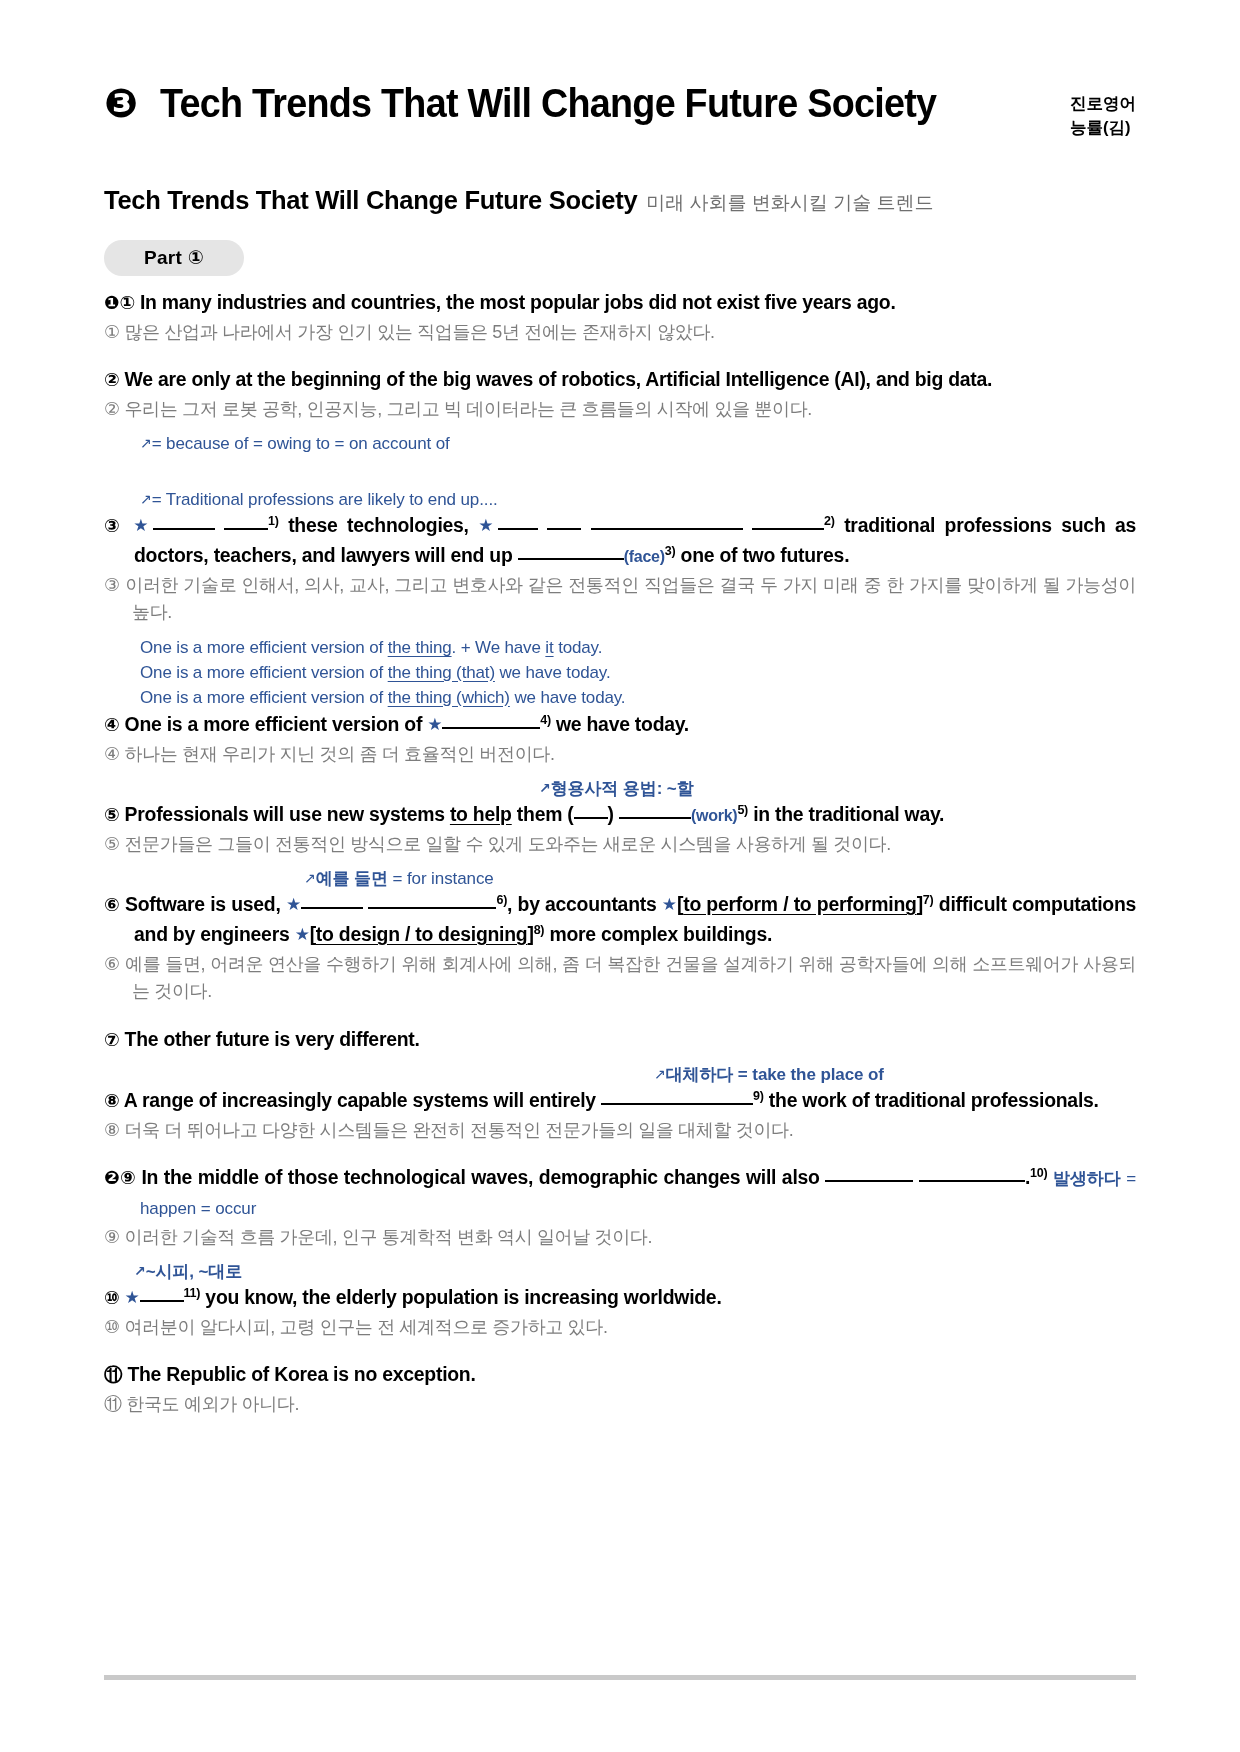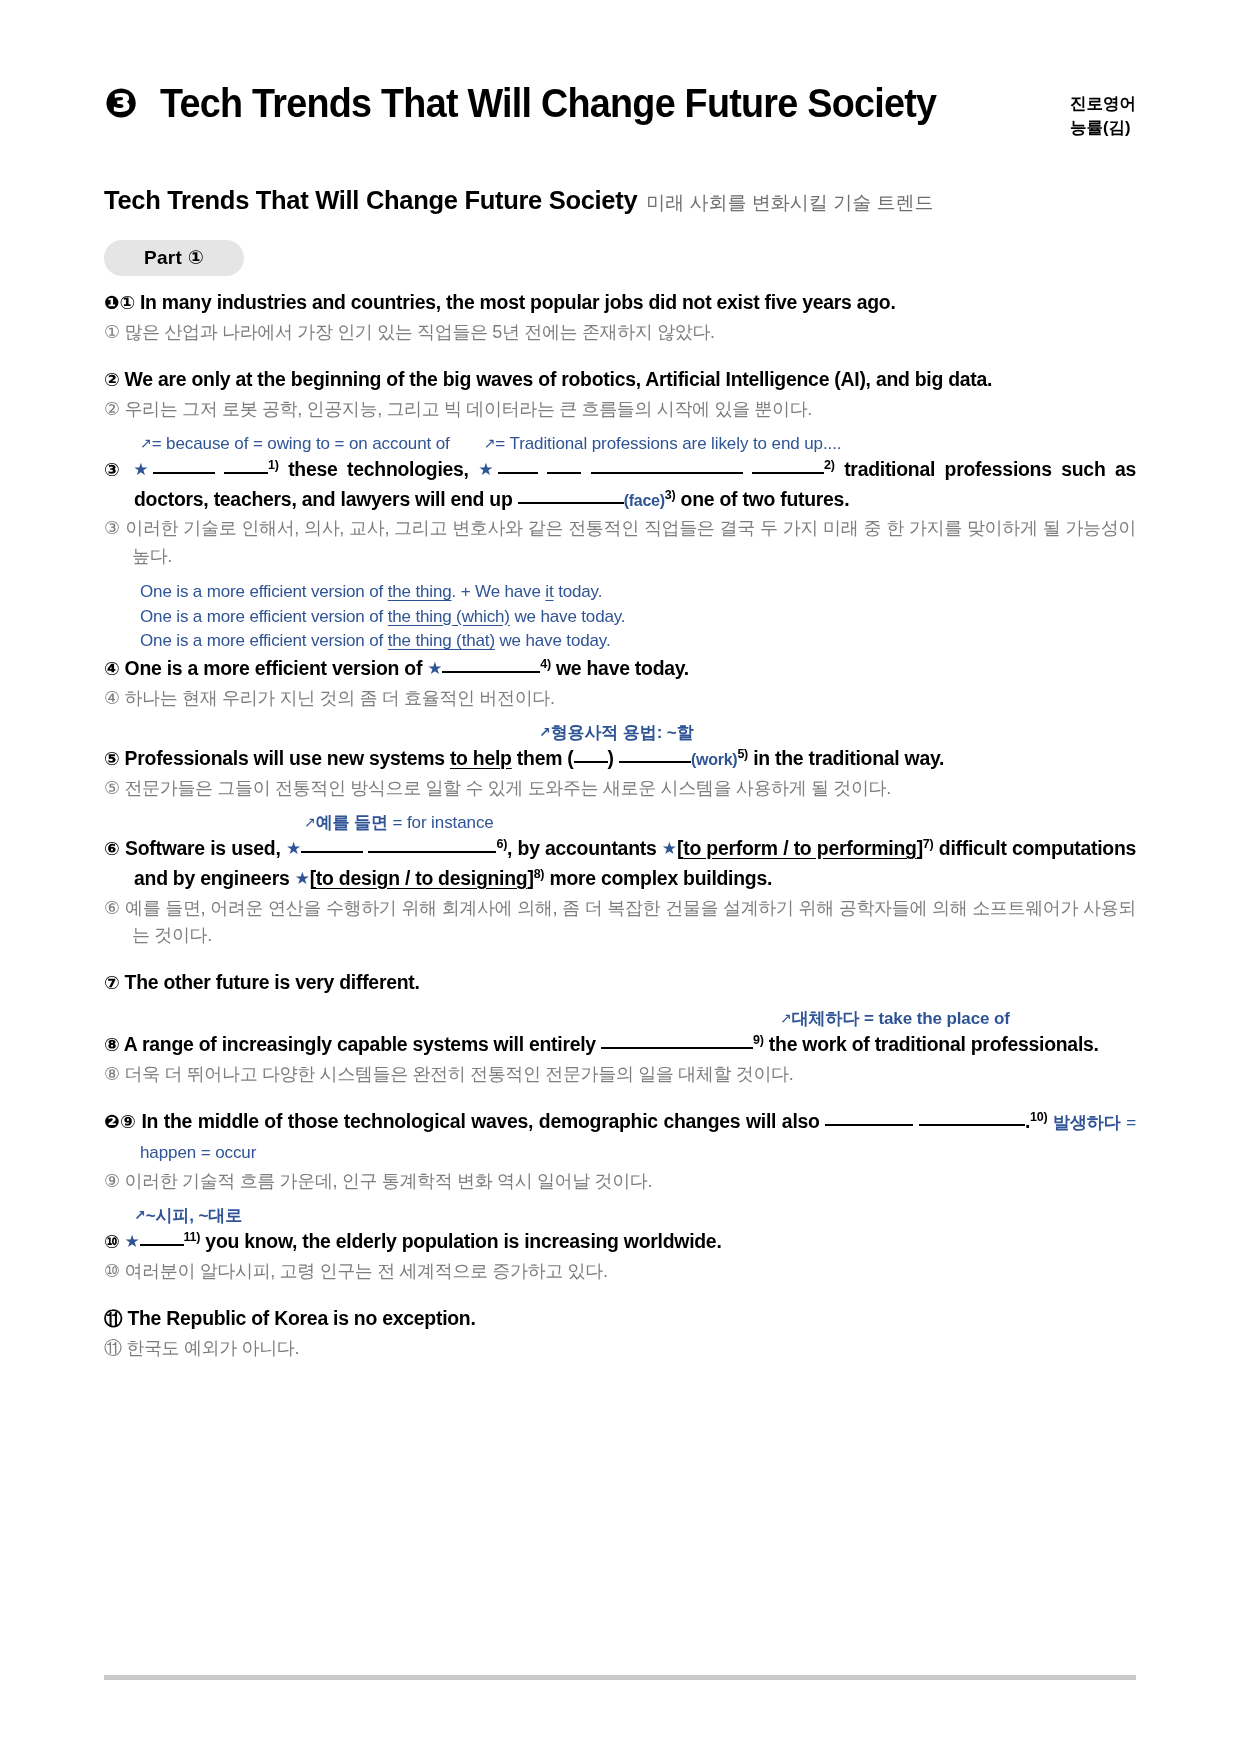--- a/index.html
+++ b/index.html
@@ -182,23 +182,23 @@
     margin: 0;
   }
   .arrow {
     font-family: "DejaVu Sans", sans-serif;
     font-size: 14px;
     display: inline-block;
     transform: translateY(-1px);
   }
   .anno-indent-2 { padding-left: 200px; }
   .anno-indent-4 { padding-left: 435px; }
-  .anno-indent-5 { padding-left: 550px; text-align: center; }
+  .anno-indent-5 { padding-left: 550px; }
   .anno-indent-6 { padding-left: 30px; }
-  .anno-line { margin: 0; padding-left: 36px; }
+  .anno-line { margin: 0; padding-left: 36px; flex-direction: column; }
   .blue-ex {
     color: #2f5496;
     font-size: 17px;
     font-weight: 400;
     line-height: 1.45;
     letter-spacing: -0.15px;
     margin: 0;
     padding-left: 36px;
   }
 
@@ -275,22 +275,22 @@
       <span>traditional professions</span>
       <span>such as doctors, teachers, and lawyers will end up</span>
       <span class="bl w9"></span><span class="hint">(face)</span><sup class="fn">3)</sup>
       <span>one of two futures.</span>
     </p>
     <p class="trans">③ 이러한 기술로 인해서, 의사, 교사, 그리고 변호사와 같은 전통적인 직업들은 결국 두 가지 미래 중 한 가지를 맞이하게 될 가능성이 높다.</p>
 
     <div class="gap-sm"></div>
 
     <p class="blue-ex"><span>One is a more efficient version of </span><span class="u">the thing</span><span>. + We have </span><span class="u">it</span><span> today.</span></p>
+    <p class="blue-ex"><span>One is a more efficient version of </span><span class="u">the thing (that)</span><span> we have today.</span></p>
     <p class="blue-ex"><span>One is a more efficient version of </span><span class="u">the thing (which)</span><span> we have today.</span></p>
-    <p class="blue-ex"><span>One is a more efficient version of </span><span class="u">the thing (that)</span><span> we have today.</span></p>
 
     <p class="sent"><span class="marker">④</span>
       <span>One is a more efficient version of</span>
       <span class="star">★</span><span class="bl w7"></span><sup class="fn">4)</sup>
       <span>we have today.</span>
     </p>
     <p class="trans">④ 하나는 현재 우리가 지닌 것의 좀 더 효율적인 버전이다.</p>
 
     <div class="gap-sm"></div>
 

